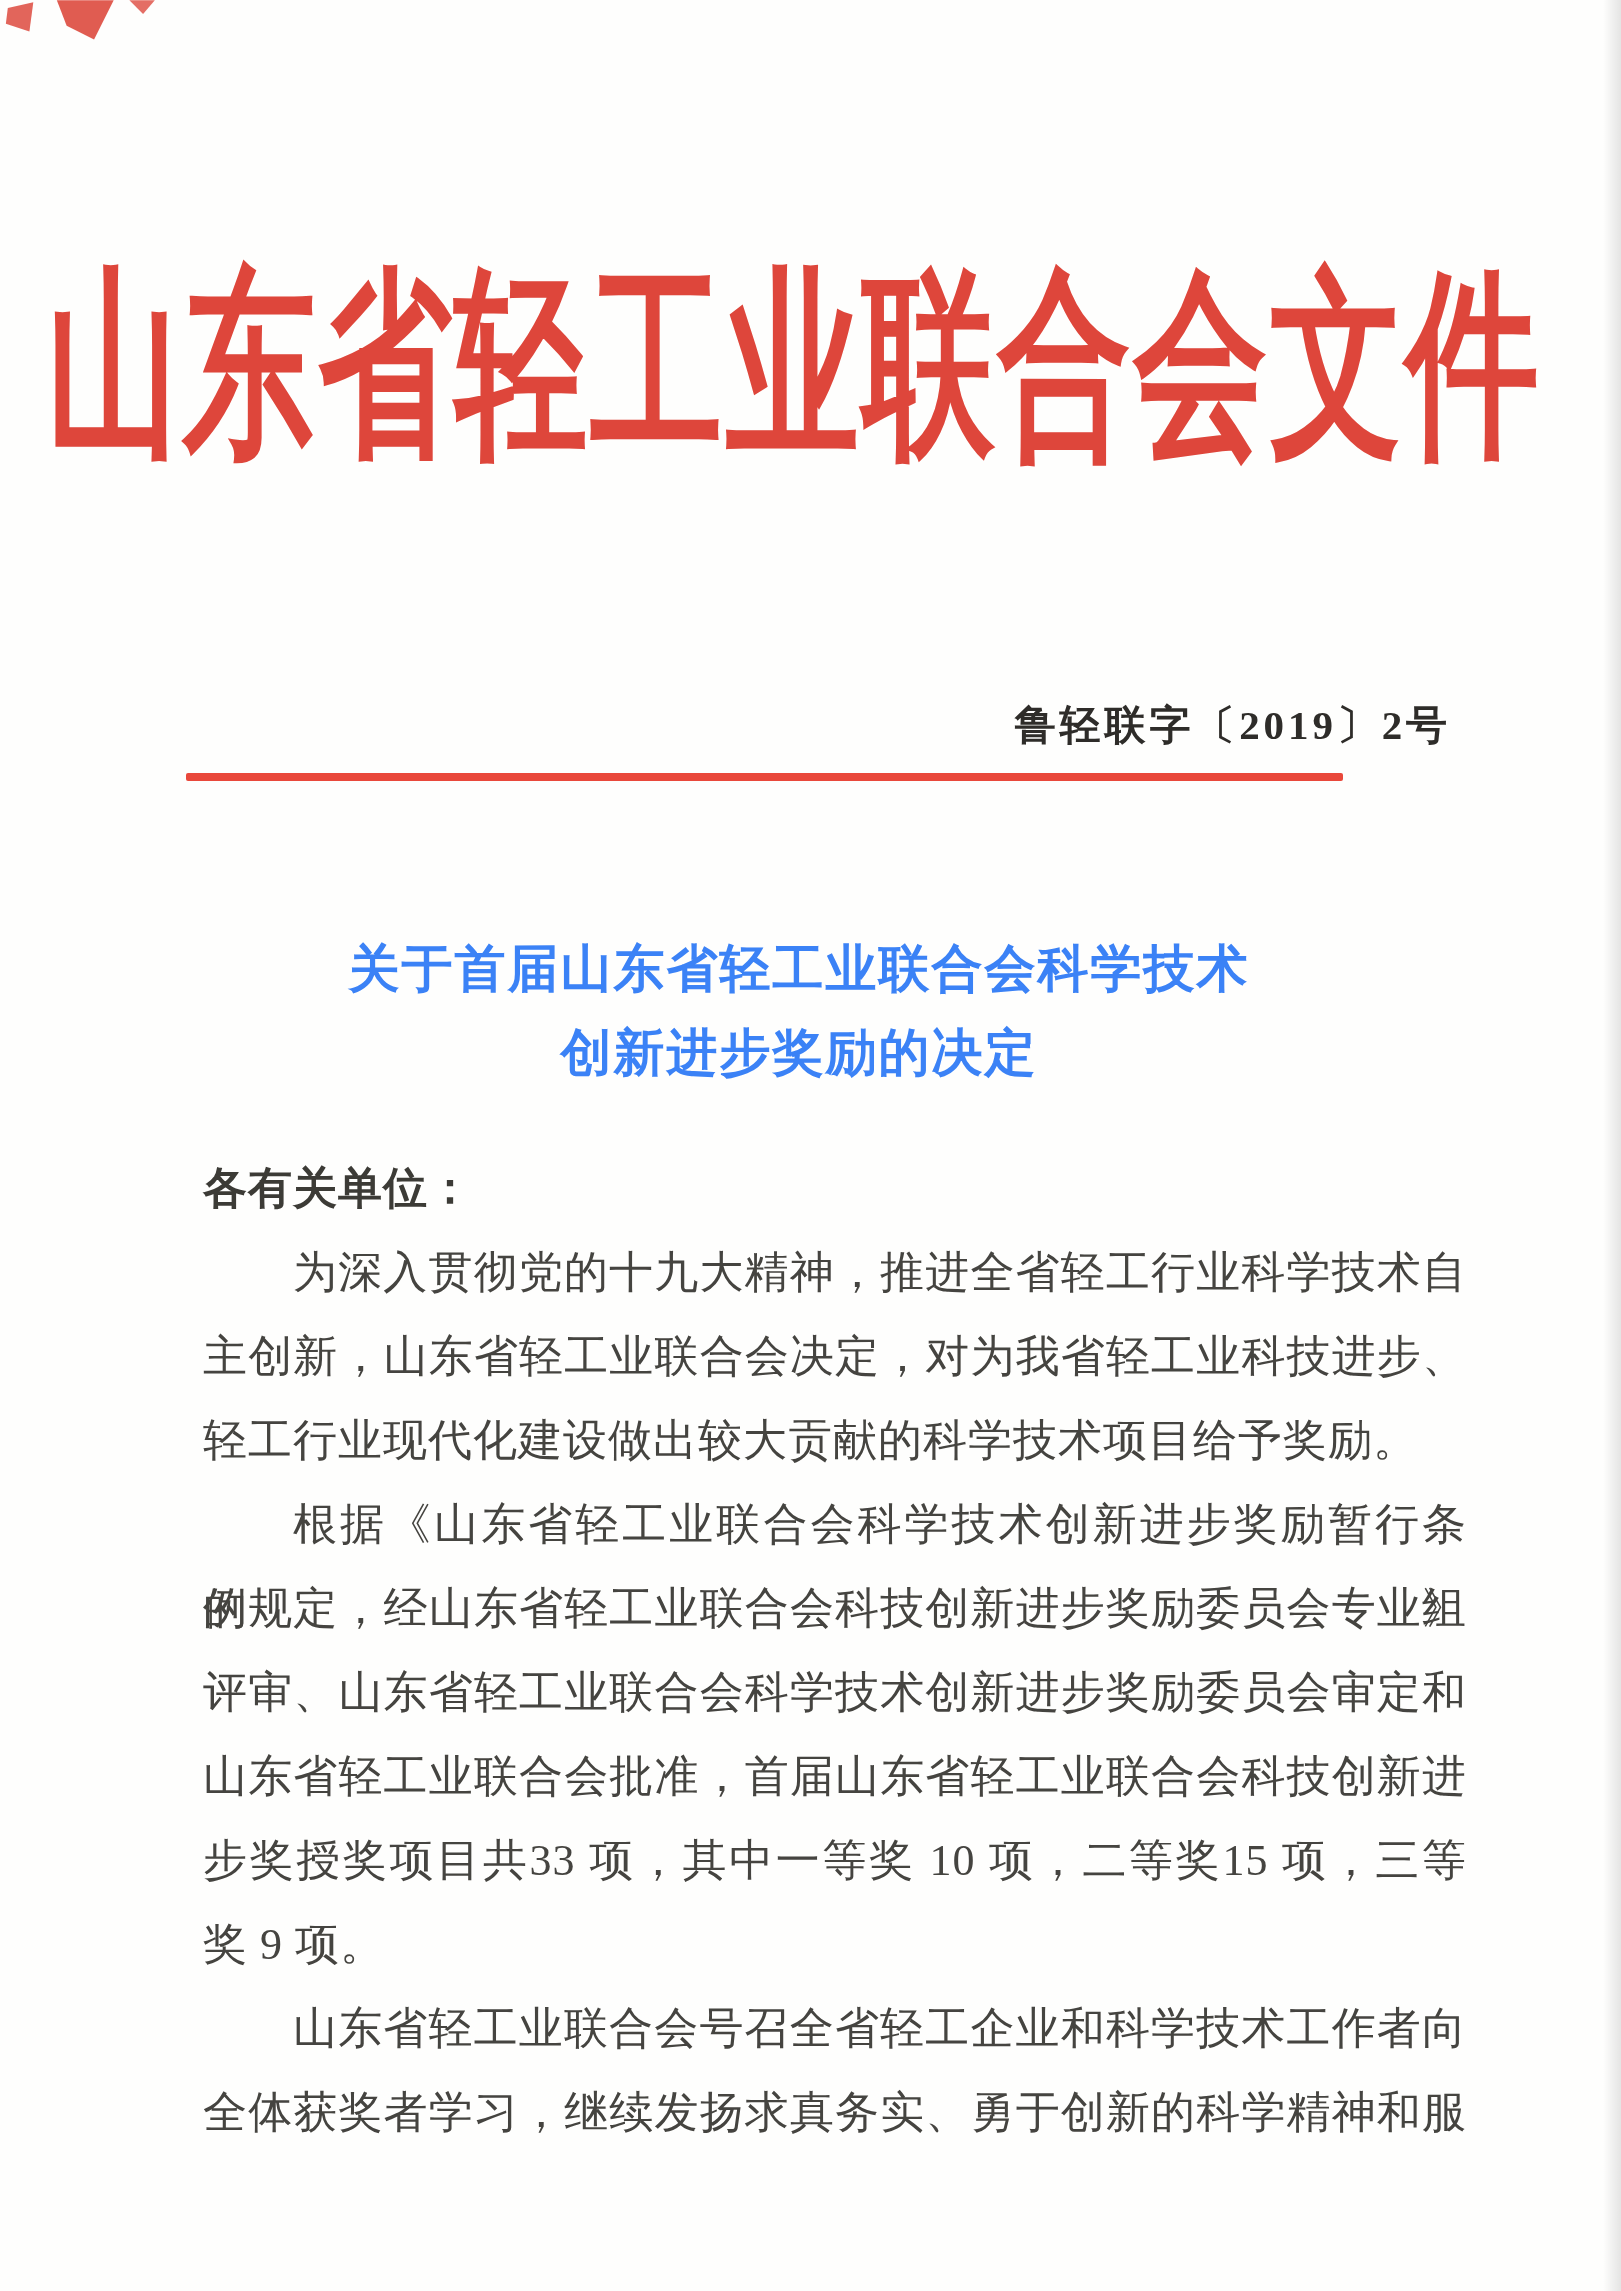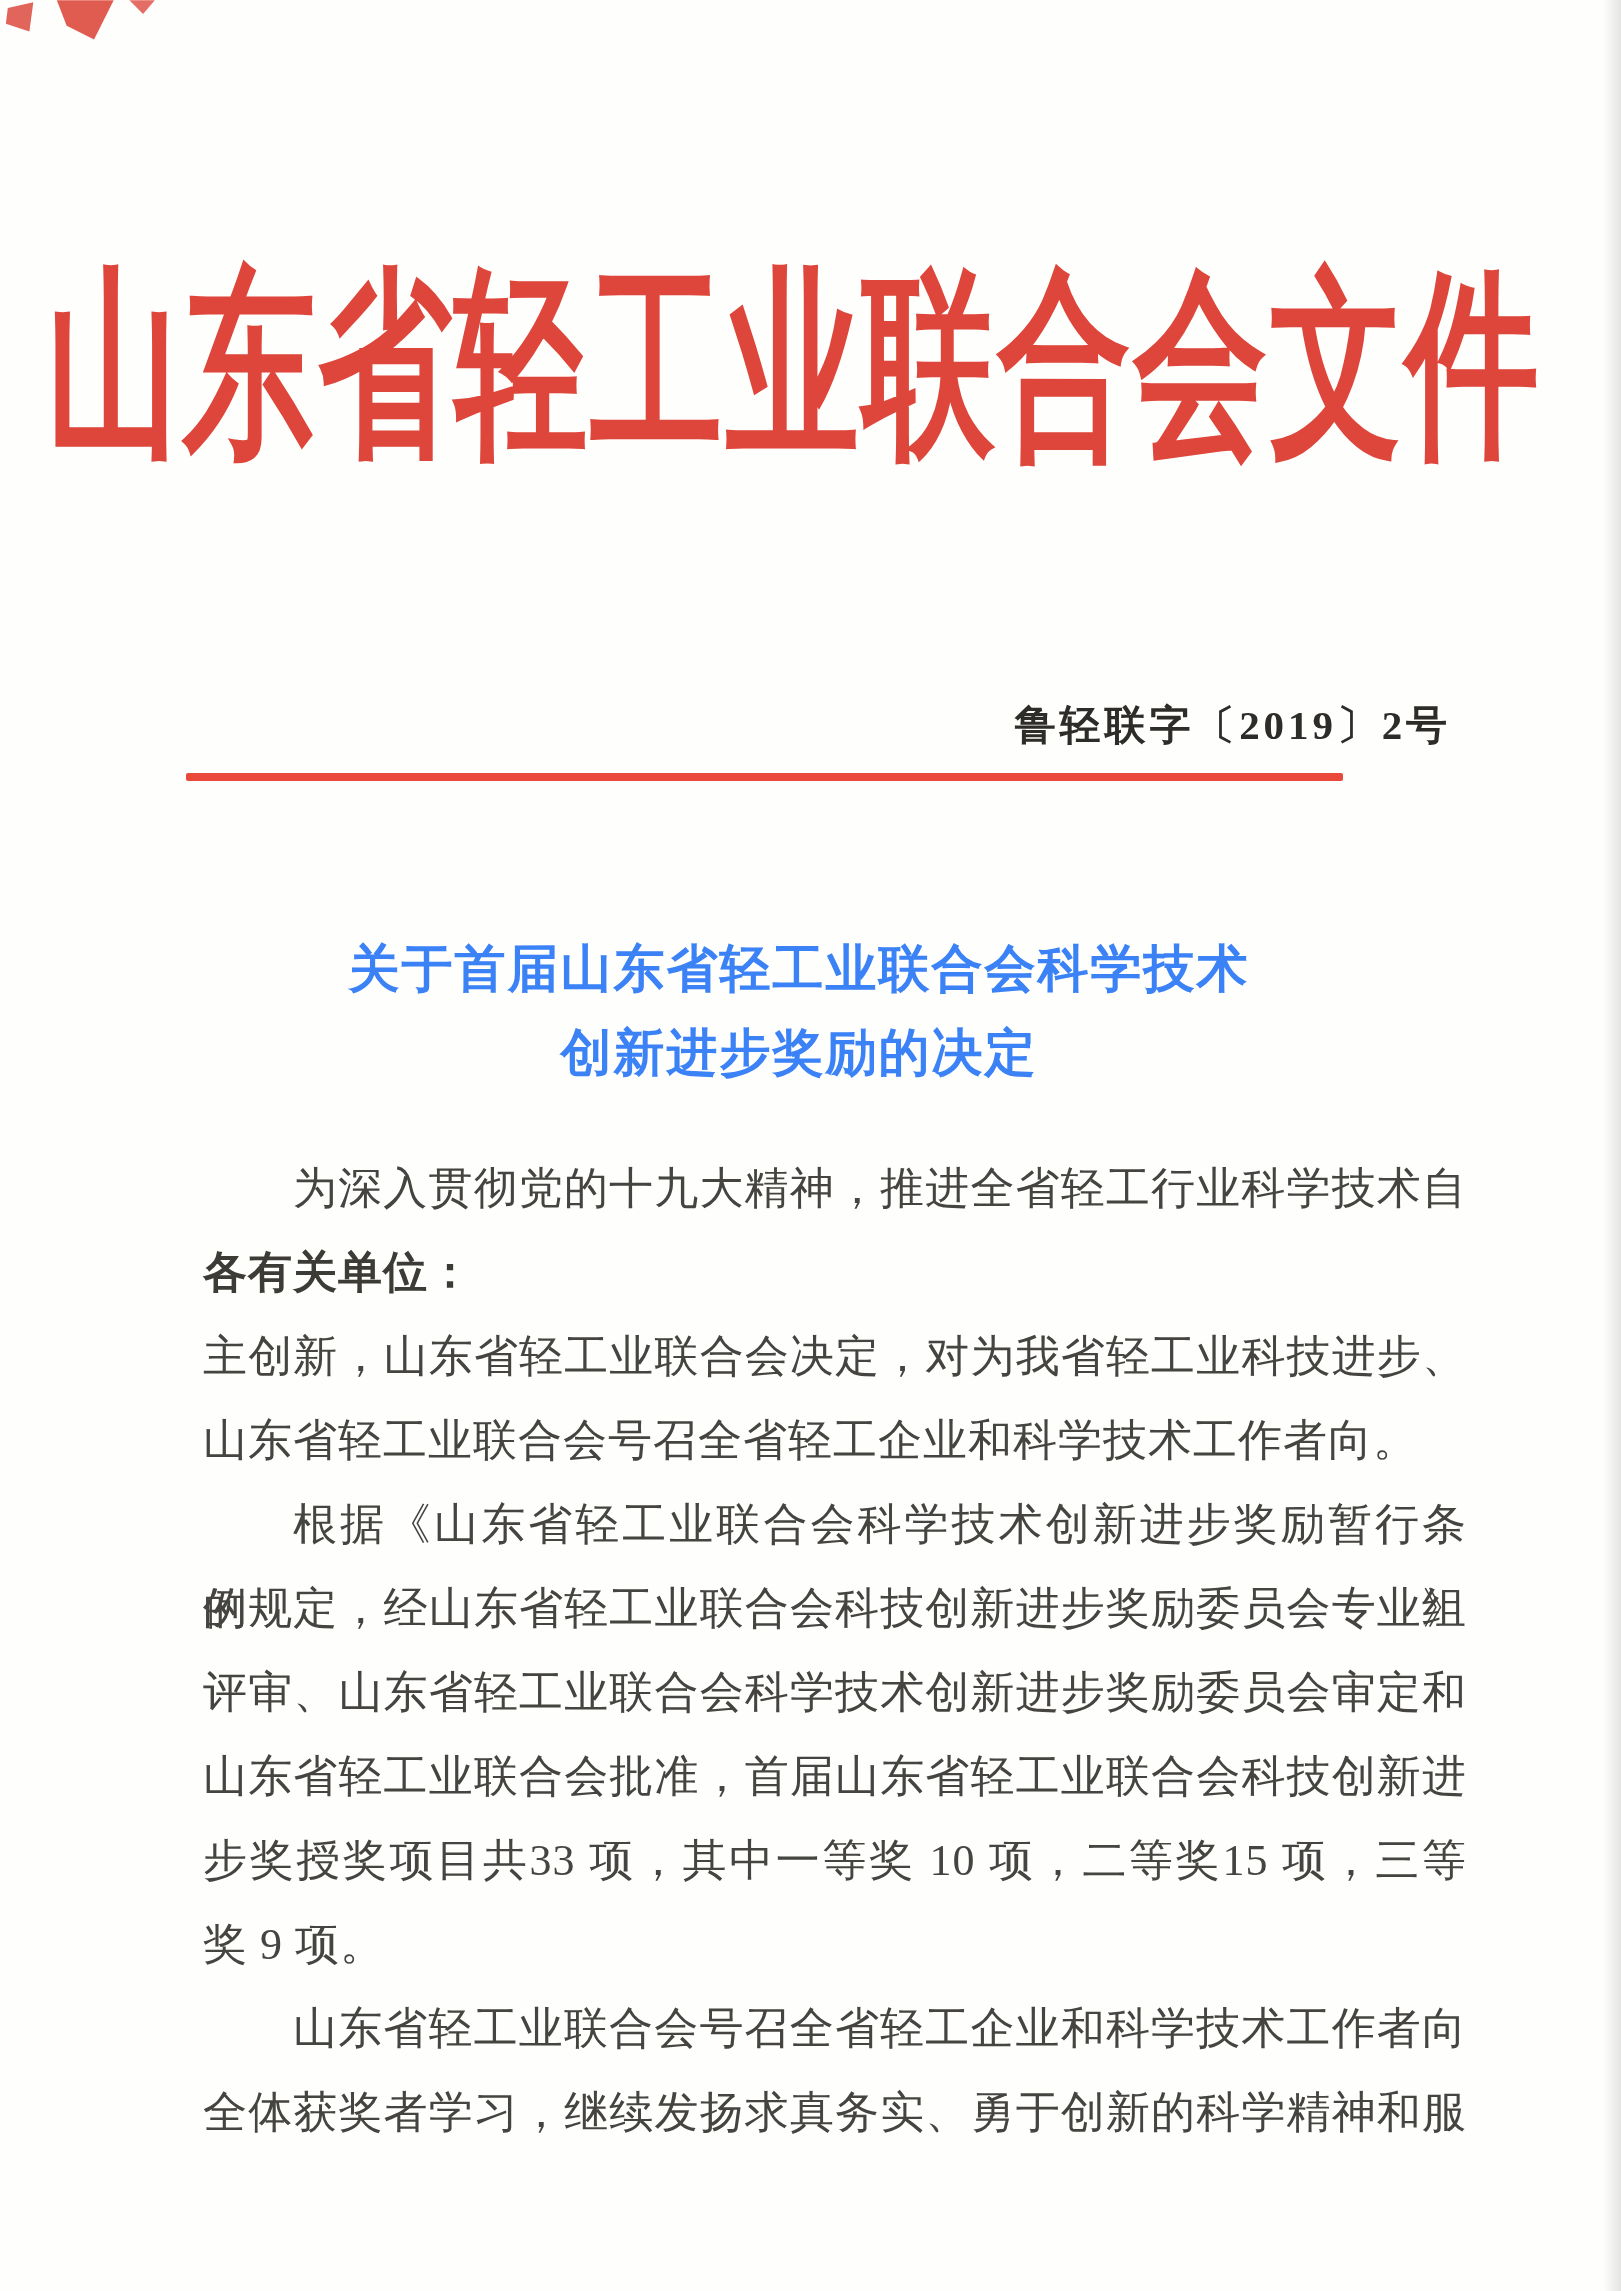--- a/index.html
+++ b/index.html
@@ -109,25 +109,25 @@
   <div class="doc-number">鲁轻联字〔2019〕2号</div>
 
   <div class="red-line"></div>
 
   <div class="doc-title">
     <div>关于首届山东省轻工业联合会科学技术</div>
     <div>创新进步奖励的决定</div>
   </div>
 
   <div class="body-block">
-    <div class="line indent">为深入贯彻党的十九大精神，推进全省轻工行业科学技术自</div>
+    <div class="line salutation last">各有关单位：</div>
 
-  <div class="line salutation last">各有关单位：</div>
+  <div class="line indent">为深入贯彻党的十九大精神，推进全省轻工行业科学技术自</div>
       <div class="line">主创新，山东省轻工业联合会决定，对为我省轻工业科技进步、</div>
-      <div class="line last">山东省轻工业联合会号召全省轻工企业和科学技术工作者向。</div>
+      <div class="line last">轻工行业现代化建设做出较大贡献的科学技术项目给予奖励。</div>
       <div class="line indent">根据《山东省轻工业联合会科学技术创新进步奖励暂行条例》</div>
       <div class="line">的规定，经山东省轻工业联合会科技创新进步奖励委员会专业组</div>
       <div class="line">评审、山东省轻工业联合会科学技术创新进步奖励委员会审定和</div>
       <div class="line">山东省轻工业联合会批准，首届山东省轻工业联合会科技创新进</div>
       <div class="line">步奖授奖项目共33 项，其中一等奖 10 项，二等奖15 项，三等</div>
       <div class="line last">奖 9 项。</div>
       <div class="line indent">山东省轻工业联合会号召全省轻工企业和科学技术工作者向</div>
       <div class="line">全体获奖者学习，继续发扬求真务实、勇于创新的科学精神和服</div>
     </div>
 

